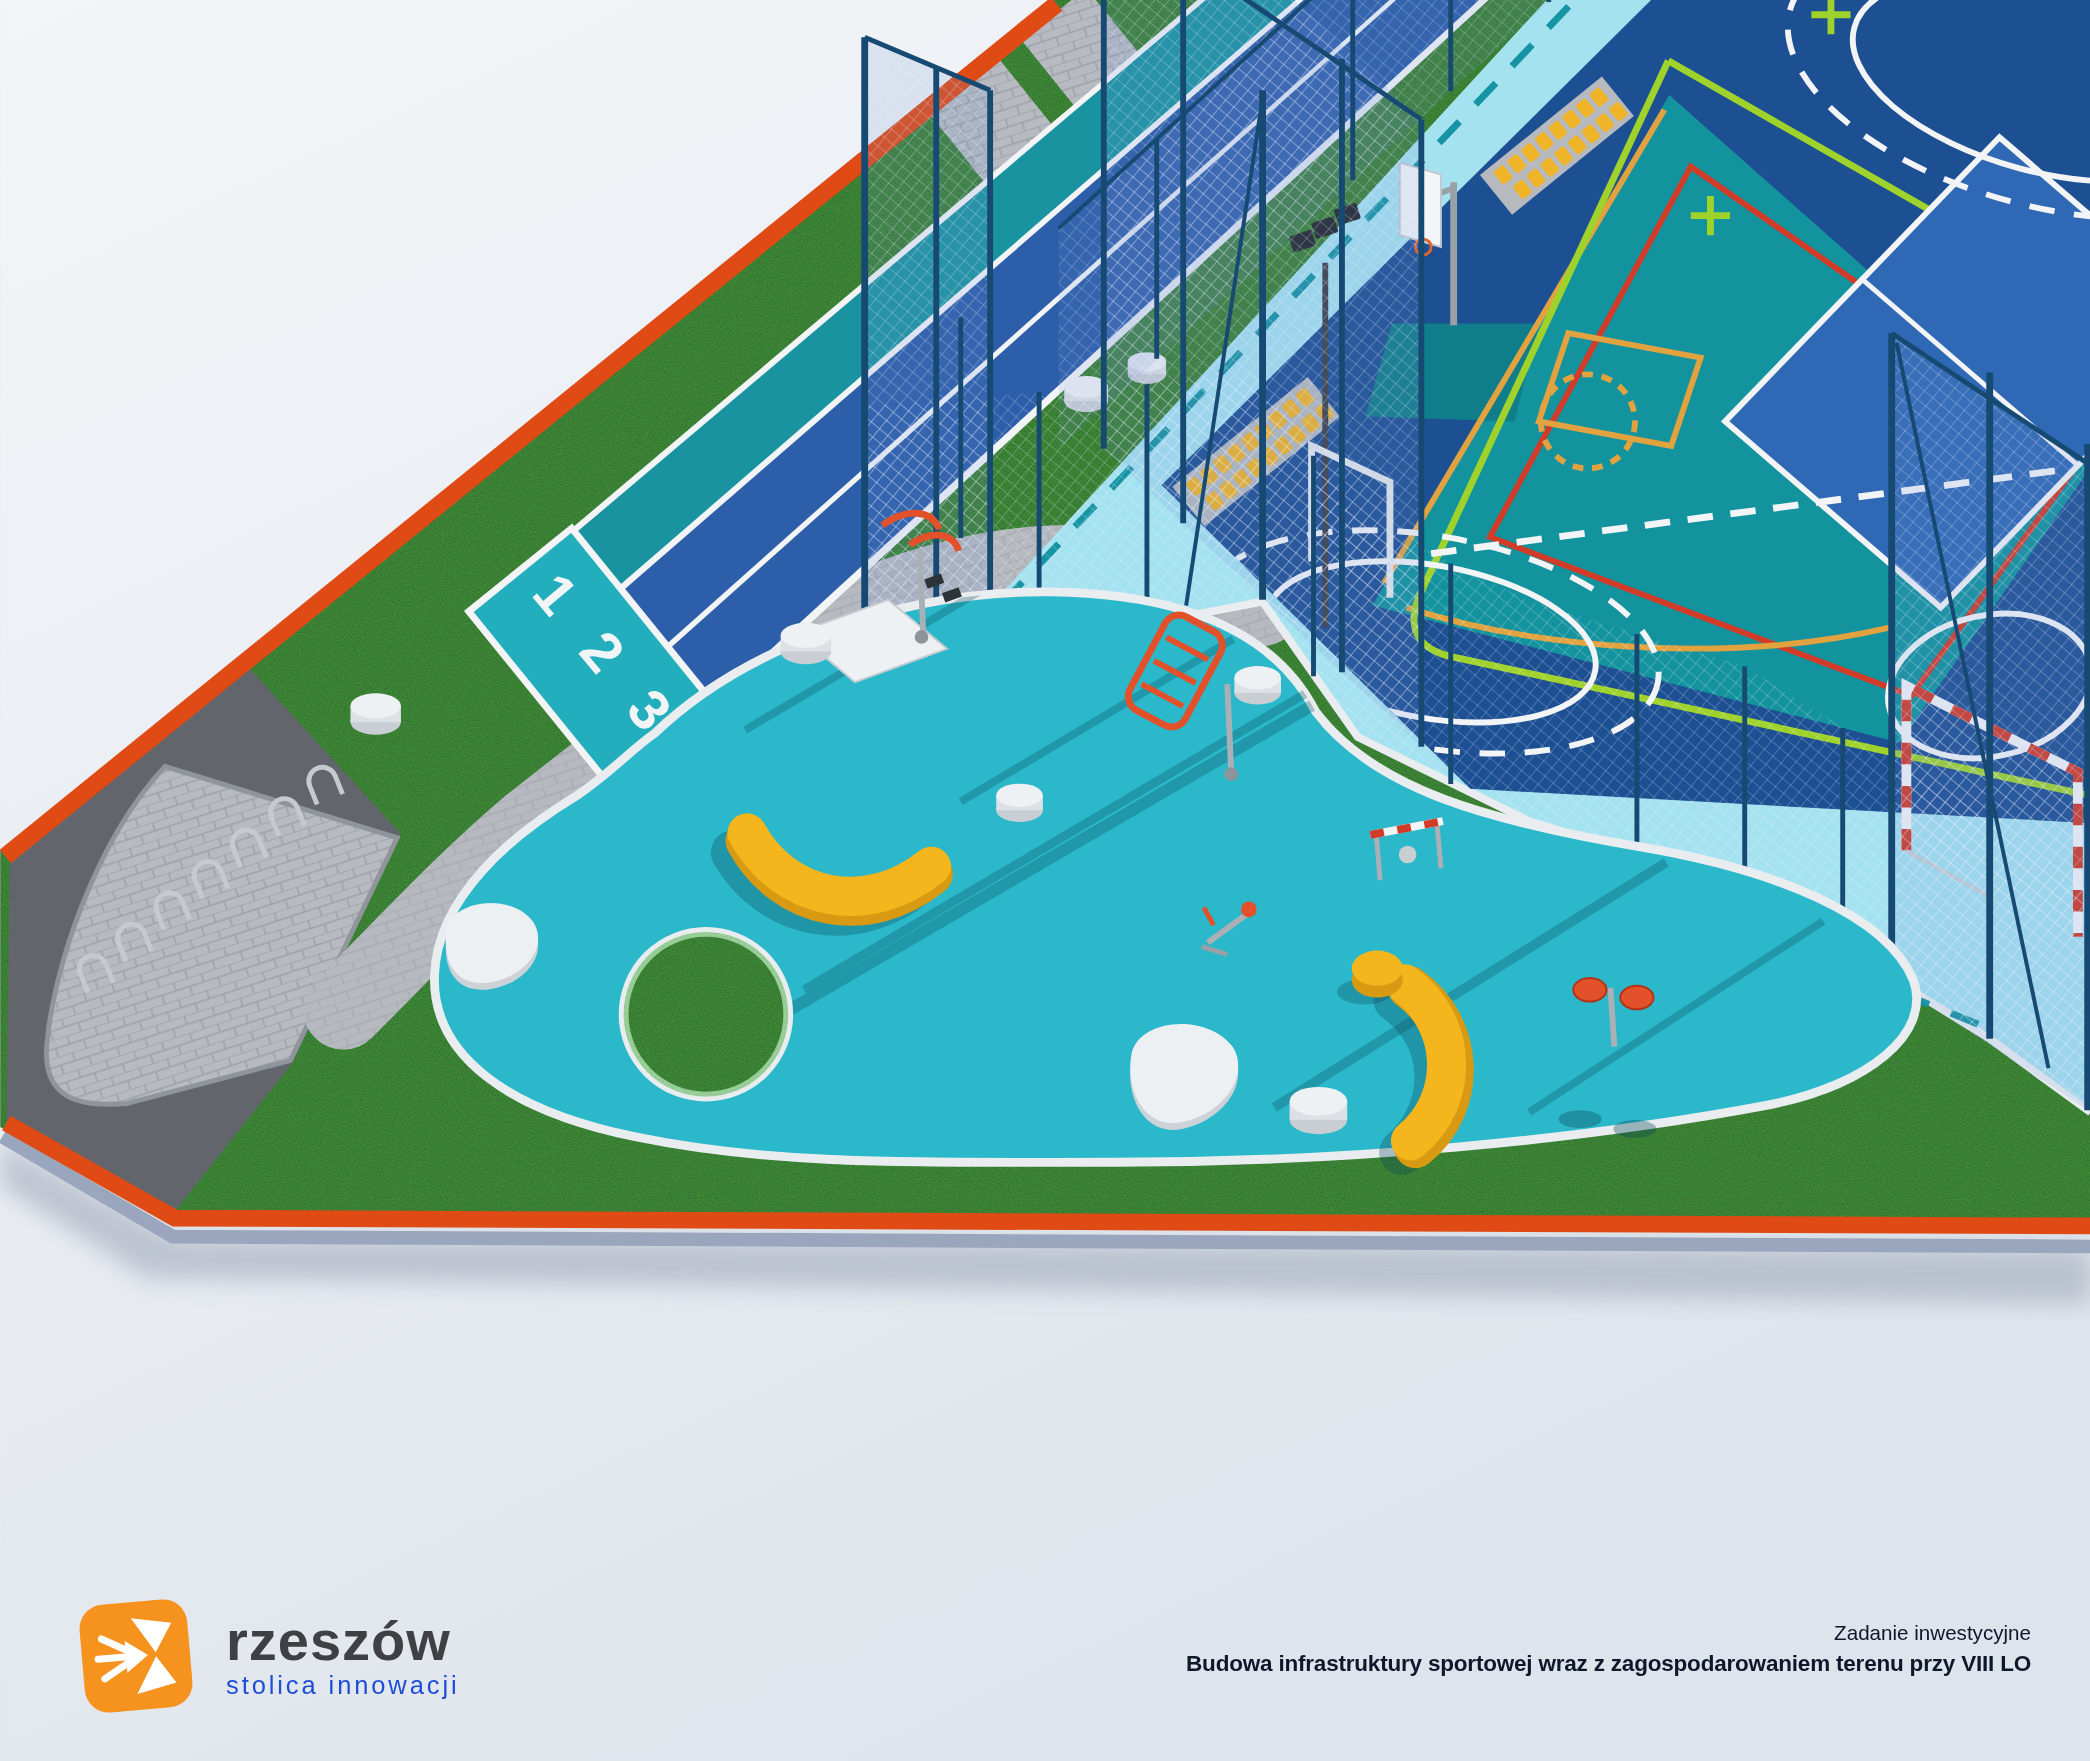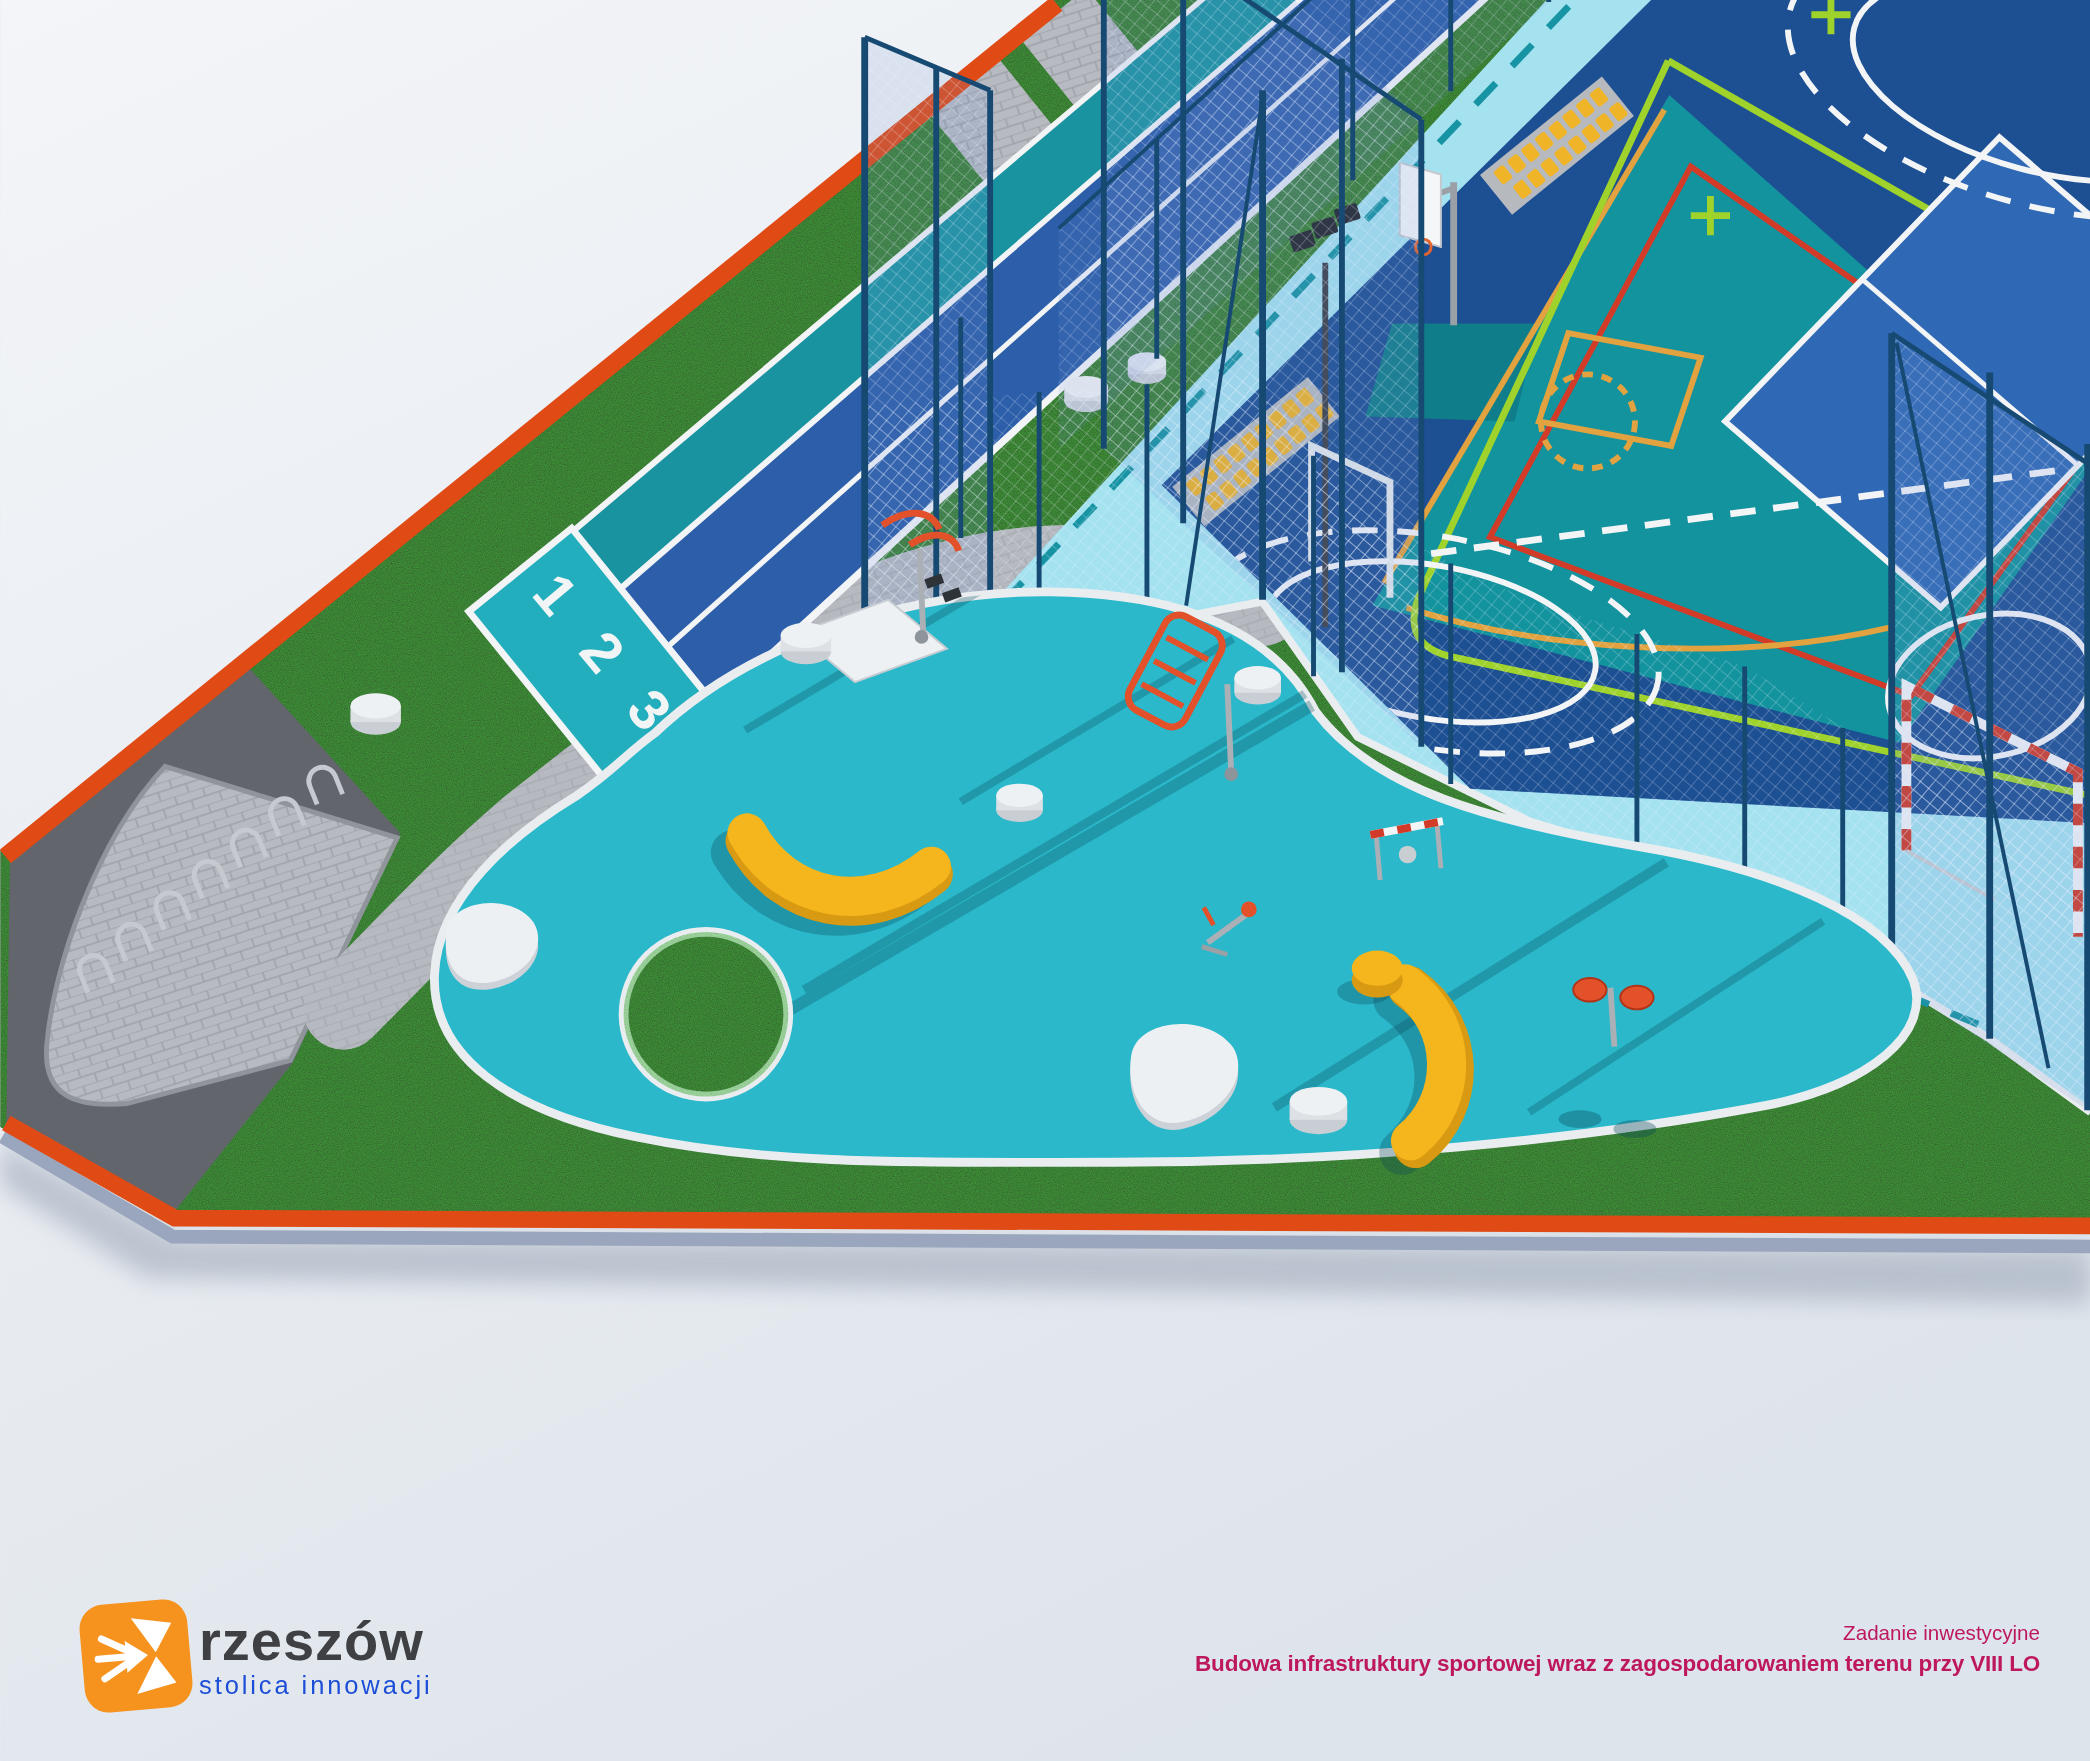--- a/index.html
+++ b/index.html
@@ -1,25 +1,25 @@
 <!DOCTYPE html>
 <html><head>
 <meta charset="utf-8">
 <style>
   html,body{margin:0;padding:0;background:#e9edf2;}
   .canvas{position:relative;width:2091px;height:1761px;overflow:hidden;
           font-family:"Liberation Sans",sans-serif;}
   .scene{position:absolute;left:0;top:0;width:100%;height:100%;}
   
-  .footer-brand{position:absolute;left:76px;top:1596px;display:flex;align-items:center;gap:3px;}
+  .footer-brand{position:absolute;left:76px;top:1596px;display:flex;align-items:center;gap:30px;}
   .brand-icon{width:120px;height:120px;}
   .brand-text{display:flex;flex-direction:column;}
   .brand-name{font-size:56px;font-weight:700;color:#3e4044;letter-spacing:1px;line-height:1.0;}
   .brand-tag{font-size:25.5px;color:#1d4ed8;letter-spacing:2.9px;margin-top:2px;}
-  .project-caption{position:absolute;right:51px;top:1617px;text-align:right;color:#be185d;}
+  .project-caption{position:absolute;right:60px;top:1617px;text-align:right;color:#0f172a;}
   .p-label{font-size:20.6px;font-weight:400;line-height:31px;}
   .p-line{font-size:22.5px;font-weight:700;line-height:31px;letter-spacing:-0.2px;}
 </style>
 </head>
 <body>
 
 <div class="canvas">
 
 <svg class="scene" viewBox="0 0 2133 1797">
   <defs>

